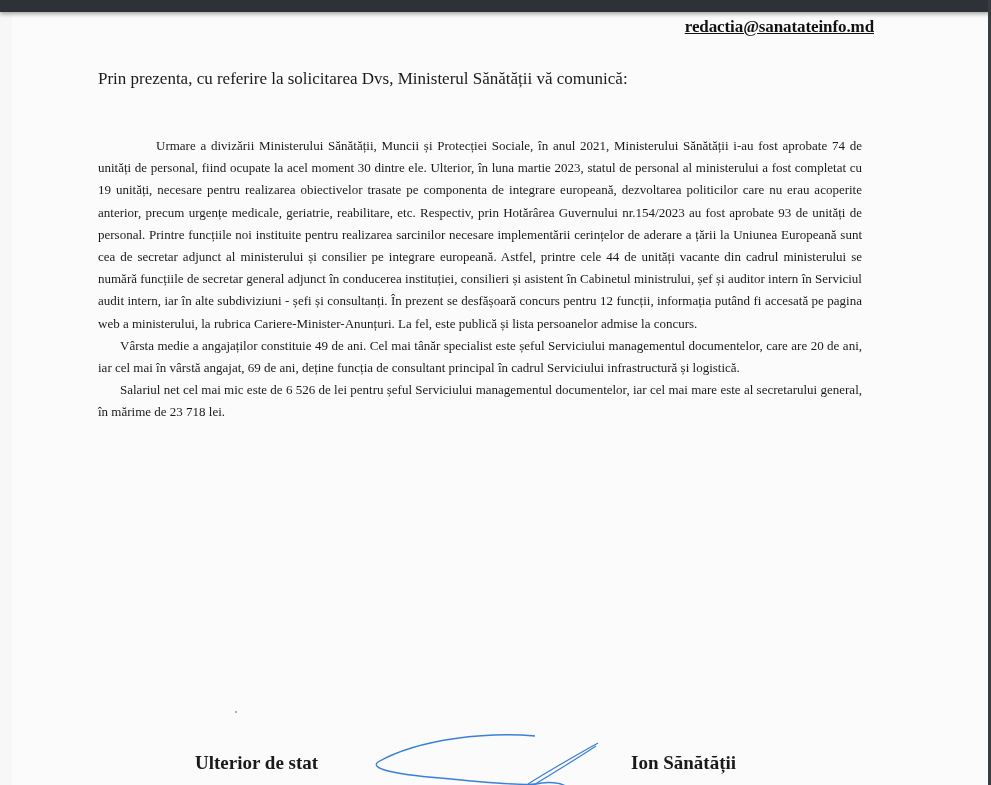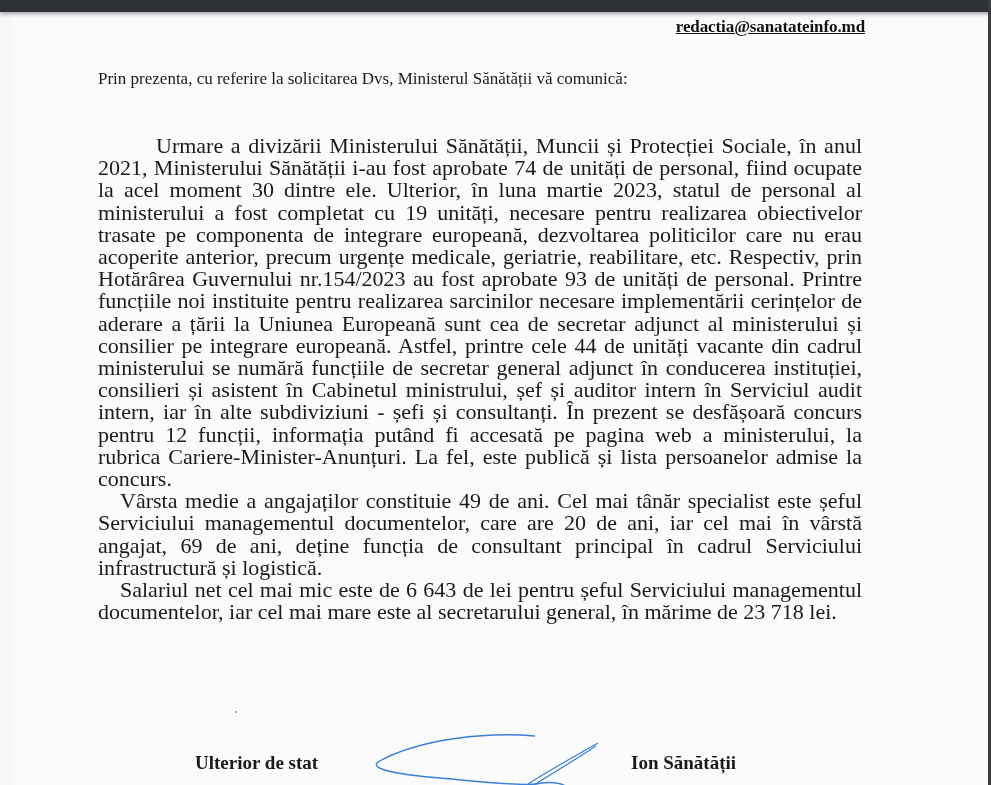--- a/index.html
+++ b/index.html
@@ -22,32 +22,32 @@
     }
     .left-strip {
       position: absolute; left: 0; top: 12px; width: 12px; height: 773px;
       background: #f7f7f7;
     }
     .page {
       position: absolute; left: 12px; top: 12px; width: 976px; height: 773px;
       background: #fbfbfb;
     }
     .email {
-      position: absolute; right: 126px; top: 17px;
+      position: absolute; right: 117px; top: 17px;
       font-weight: bold; font-size: 17px; text-decoration: underline;
       color: #111;
       letter-spacing: -0.1px;
     }
     .intro {
       position: absolute; left: 98px; top: 68px;
       font-size: 17px; line-height: 22px;
     }
     .body-text {
       position: absolute; left: 98px; top: 135px; width: 764px;
-      font-size: 22px; line-height: 22.2px;
+      font-size: 13px; line-height: 22.2px;
       text-align: justify;
     }
     .body-text p { margin: 0; text-indent: 22px; }
     .body-text p.first { text-indent: 58px; }
     .dot {
       position: absolute; left: 235px; top: 711px; width: 2px; height: 2px;
       background: #999; border-radius: 1px;
     }
     .sig-title {
       position: absolute; left: 195px; top: 752px;
@@ -70,21 +70,21 @@
 
 <div class="page"></div>
 
 <div class="email">redactia@sanatateinfo.md</div>
 
 <div class="intro">Prin prezenta, cu referire la solicitarea Dvs, Ministerul Sănătății vă comunică:</div>
 
 <div class="body-text">
   <p class="first">Urmare a divizării Ministerului Sănătății, Muncii și Protecției Sociale, în anul 2021, Ministerului Sănătății i-au fost aprobate 74 de unități de personal, fiind ocupate la acel moment 30 dintre ele. Ulterior, în luna martie 2023, statul de personal al ministerului a fost completat cu 19 unități, necesare pentru realizarea obiectivelor trasate pe componenta de integrare europeană, dezvoltarea politicilor care nu erau acoperite anterior, precum urgențe medicale, geriatrie, reabilitare, etc. Respectiv, prin Hotărârea Guvernului nr.154/2023 au fost aprobate 93 de unități de personal. Printre funcțiile noi instituite pentru realizarea sarcinilor necesare implementării cerințelor de aderare a țării la Uniunea Europeană sunt cea de secretar adjunct al ministerului și consilier pe integrare europeană. Astfel, printre cele 44 de unități vacante din cadrul ministerului se numără funcțiile de secretar general adjunct în conducerea instituției, consilieri și asistent în Cabinetul ministrului, șef și auditor intern în Serviciul audit intern, iar în alte subdiviziuni - șefi și consultanți. În prezent se desfășoară concurs pentru 12 funcții, informația putând fi accesată pe pagina web a ministerului, la rubrica Cariere-Minister-Anunțuri. La fel, este publică și lista persoanelor admise la concurs.</p>
   <p>Vârsta medie a angajaților constituie 49 de ani. Cel mai tânăr specialist este șeful Serviciului managementul documentelor, care are 20 de ani, iar cel mai în vârstă angajat, 69 de ani, deține funcția de consultant principal în cadrul Serviciului infrastructură și logistică.</p>
-  <p>Salariul net cel mai mic este de 6 643 de lei pentru șeful Serviciului managementul documentelor, iar cel mai mare este al secretarului general, în mărime de 23 718 lei.</p>
+  <p>Salariul net cel mai mic este de 6 526 de lei pentru șeful Serviciului managementul documentelor, iar cel mai mare este al secretarului general, în mărime de 23 718 lei.</p>
 </div>
 
 <div class="dot"></div>
 
 <div class="sig-title">Ulterior de stat</div>
 
 <svg class="signature" viewBox="0 0 260 60">
   <path id="sig-path-1" d="M175 6 C130 2, 60 8, 18 32 C10 38, 30 44, 80 48 C120 52, 160 56, 175 54" fill="none" stroke-width="1.4" stroke="#3b7fd6"></path>
   <path id="sig-path-2" d="M168 54 C190 40, 215 26, 238 13 M172 56 C195 42, 218 28, 236 16" fill="none" stroke-width="1.2" stroke="#3b7fd6"></path>
   <path id="sig-path-3" d="M170 56 C185 50, 205 52, 210 60" fill="none" stroke-width="1.4" stroke="#3b7fd6"></path>

